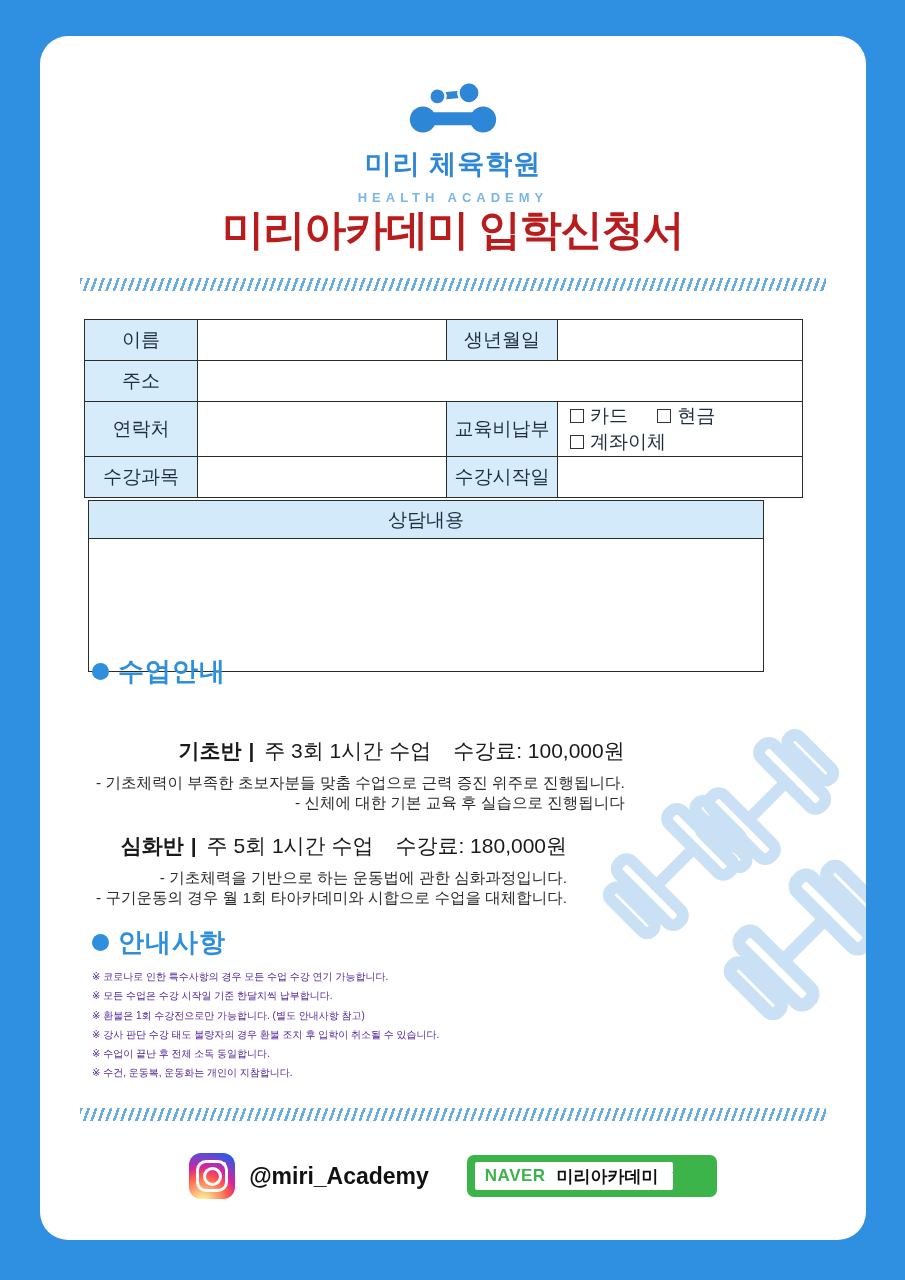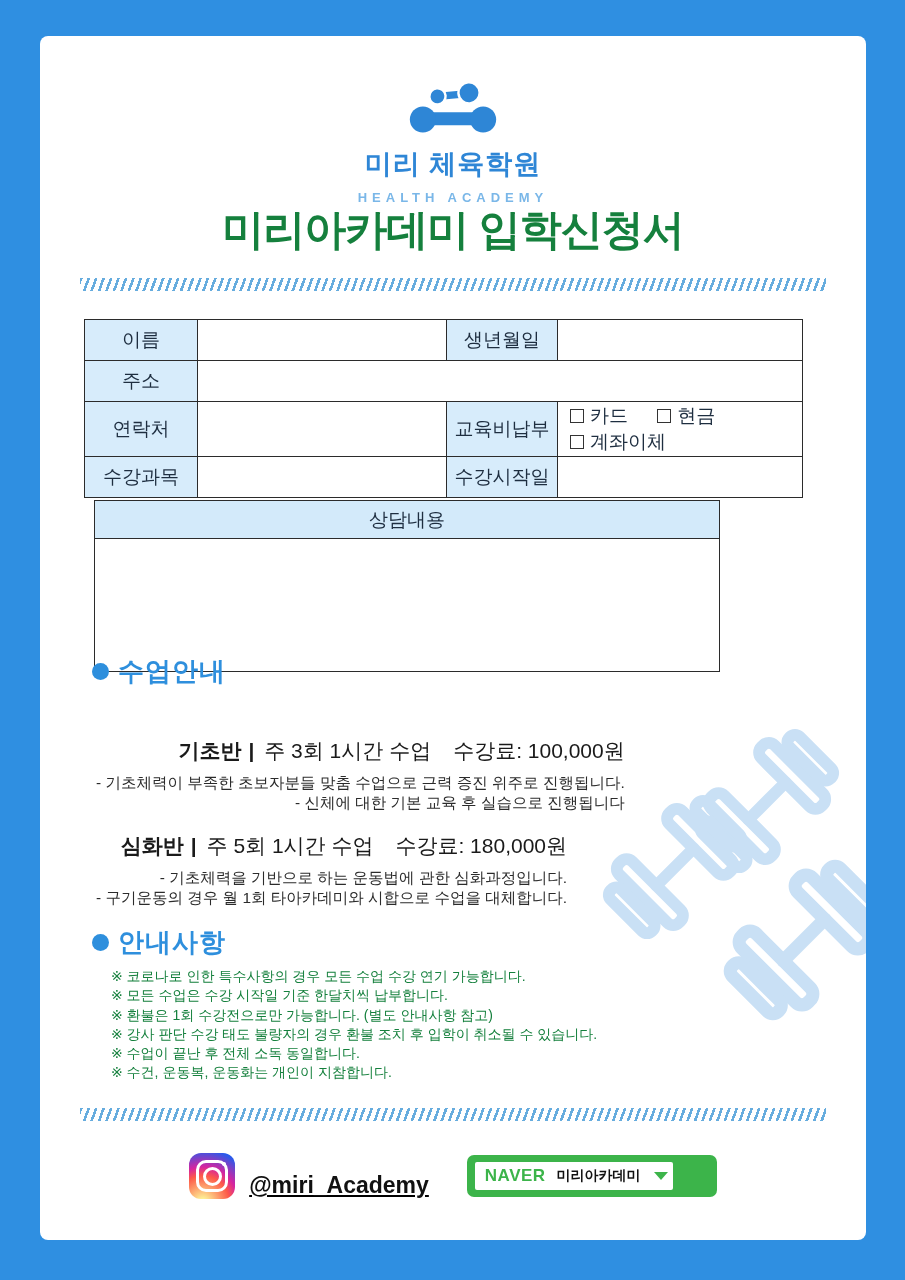--- a/index.html
+++ b/index.html
@@ -4,37 +4,37 @@
 <style>
   html,body{margin:0;padding:0;}
   body{
     width:905px;height:1280px;position:relative;
     background:#2F8FE1;
     font-family:"Liberation Sans","DejaVu Sans",sans-serif;
     -webkit-font-smoothing:antialiased;
   }
   .card{
     position:absolute;left:40px;top:36px;width:826px;height:1204px;
-    background:#ffffff;border-radius:8px;overflow:hidden;
+    background:#ffffff;border-radius:28px;overflow:hidden;
   }
   
   .wm{position:absolute;pointer-events:none;color:#C9E0F5;}
   .wm svg{display:block;}
   .wm1{left:648px;top:686px;transform:rotate(-45deg);}
   .wm2{left:556px;top:752px;transform:rotate(-45deg);}
   .wm3{left:676px;top:816px;transform:rotate(-45deg);}
   
   .logo-block{position:absolute;top:46px;left:0;width:100%;text-align:center;}
   .logo-icon{display:inline-block;}
   .logo-name{font-size:27px;font-weight:bold;color:#2E86D6;letter-spacing:1px;margin-top:3px;}
   .logo-sub{font-size:13px;font-weight:600;color:#7AB7E8;letter-spacing:5px;margin-top:8px;}
   
   .doc-title{
     position:absolute;top:166px;left:0;width:100%;text-align:center;
-    font-size:42px;font-weight:800;color:#15803d;letter-spacing:-1px;
+    font-size:42px;font-weight:800;color:#b91c1c;letter-spacing:-1px;
   }
   
   .divider{
     position:absolute;left:40px;width:746px;height:13px;
     background:repeating-linear-gradient(110deg,#66ACDE 0 2.6px,rgba(255,255,255,0) 2.6px 7px);
   }
   .divider-top{top:242px;}
   .divider-bottom{top:1072px;}
   
   table.form-table{
@@ -47,21 +47,21 @@
   }
   .form-table td.lbl{background:#D7ECFB;text-align:center;font-weight:500;}
   .form-table td.val{background:#ffffff;}
   .pay-cell{padding-left:12px;font-size:15px;color:#222;}
   .chk-opt{display:inline-flex;align-items:center;margin-right:24px;}
   .chk-box{
     display:inline-block;width:12px;height:12px;border:1.6px solid #333;
     margin-right:6px;background:#fff;
   }
   
-  .consult{position:absolute;left:54px;top:464px;width:626px;border:1.6px solid #2B2B2B;box-sizing:border-box;}
+  .consult{position:absolute;left:48px;top:464px;width:676px;border:1.6px solid #2B2B2B;box-sizing:border-box;}
   .consult-header{
     background:#D3EAFA;border-bottom:1.6px solid #2B2B2B;height:37px;line-height:37px;
     text-align:center;font-size:19px;color:#1E2E40;
   }
   .consult-body{height:132px;background:#fff;}
   
   .sec-head{position:absolute;left:52px;display:flex;align-items:center;}
   .sec-head-class{top:618px;}
   .sec-head-notice{top:889px;}
   .bullet{width:17px;height:17px;border-radius:50%;background:#2E8FDD;margin-right:9px;flex:0 0 auto;}
@@ -70,48 +70,48 @@
   
   .course{position:absolute;left:56px;text-align:right;}
   .course-basic{top:701px;}
   .course-adv{top:796px;}
   .course-title{font-size:21px;color:#1A1A1A;}
   .course-name{font-weight:800;}
   .course-sep{margin:0 10px 0 7px;font-weight:600;}
   .course-fee{margin-left:22px;}
   .course-details{margin-top:8px;font-size:15.5px;color:#2B2B2B;line-height:19.5px;}
   
-  .notice-list{position:absolute;left:71px;top:931px;font-size:14px;color:#15803d;line-height:19.3px;}
+  .notice-list{position:absolute;left:52px;top:931px;font-size:10px;color:#4c1d95;line-height:19.3px;}
   
   .footer{
     position:absolute;left:0;top:1117px;width:100%;height:46px;
     display:flex;justify-content:center;align-items:center;gap:38px;
   }
-  .ig{display:flex;align-items:flex-end;gap:14px;text-decoration:underline;}
+  .ig{display:flex;align-items:center;gap:14px;}
   .ig-icon{
     width:46px;height:46px;border-radius:12px;position:relative;flex:0 0 auto;
     background:radial-gradient(circle at 30% 107%,#FDF497 0%,#FDF497 5%,#FD5949 45%,#D6249F 60%,#285AEB 90%);
   }
   .ig-frame{position:absolute;left:7px;top:7px;right:7px;bottom:7px;border:3px solid #fff;border-radius:10px;}
   .ig-lens{
     position:absolute;left:50%;top:50%;width:13px;height:13px;margin:-9.5px 0 0 -9.5px;
     border:3px solid #fff;border-radius:50%;
   }
   .ig-dot{position:absolute;right:9px;top:9px;width:4px;height:4px;border-radius:50%;background:#fff;}
   .ig-handle{font-size:23px;font-weight:600;color:#111;}
   .naver-box{
     width:250px;height:42px;background:#3CB44A;border-radius:7px;
     display:flex;align-items:center;padding-left:8px;box-sizing:border-box;cursor:pointer;
   }
   .naver-inner{
     width:198px;height:28px;background:#fff;border-radius:2px;
     display:flex;align-items:center;gap:11px;padding:0 10px;box-sizing:border-box;
   }
   .naver-logo{color:#3CB44A;font-weight:800;font-size:17px;letter-spacing:.5px;}
-  .naver-query{color:#111;font-weight:700;font-size:14px;white-space:nowrap;}
+  .naver-query{color:#111;font-weight:700;font-size:17px;white-space:nowrap;}
   .naver-caret{
     width:0;height:0;border-left:7px solid transparent;border-right:7px solid transparent;
     border-top:8px solid #3CB44A;margin-left:2px;
   }
 </style>
 </head>
 <body>
 
 <div class="card">
 

